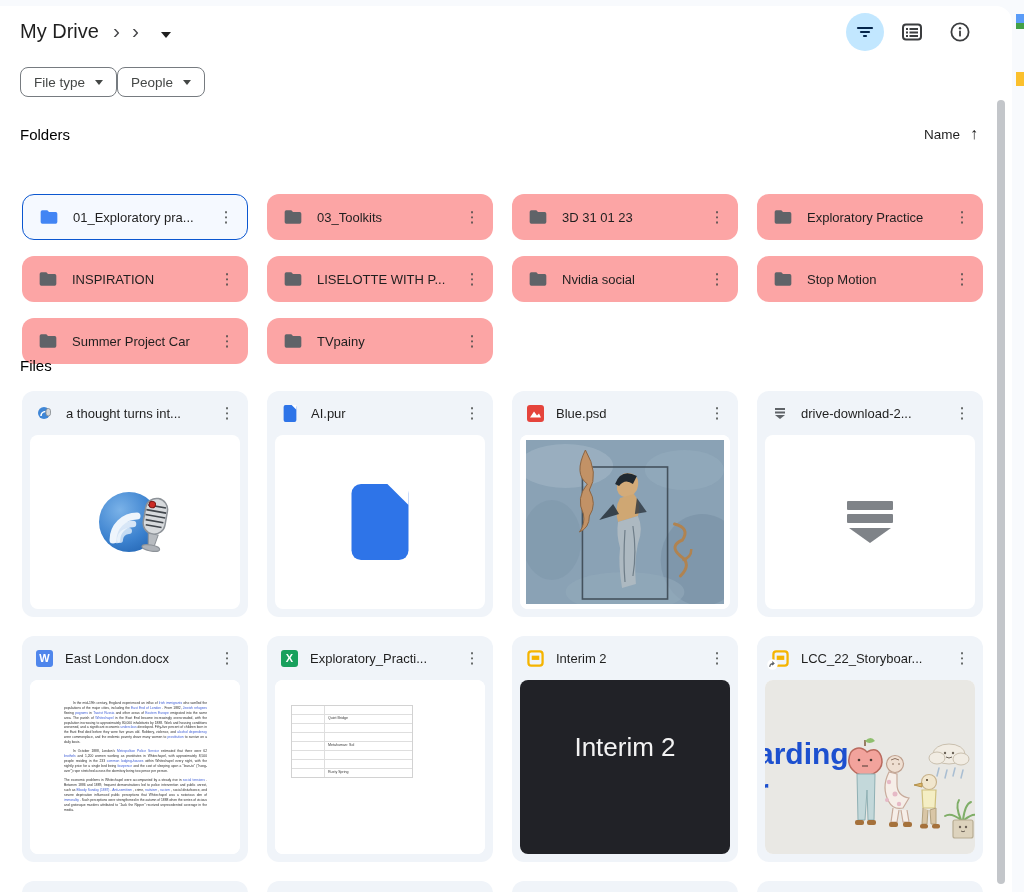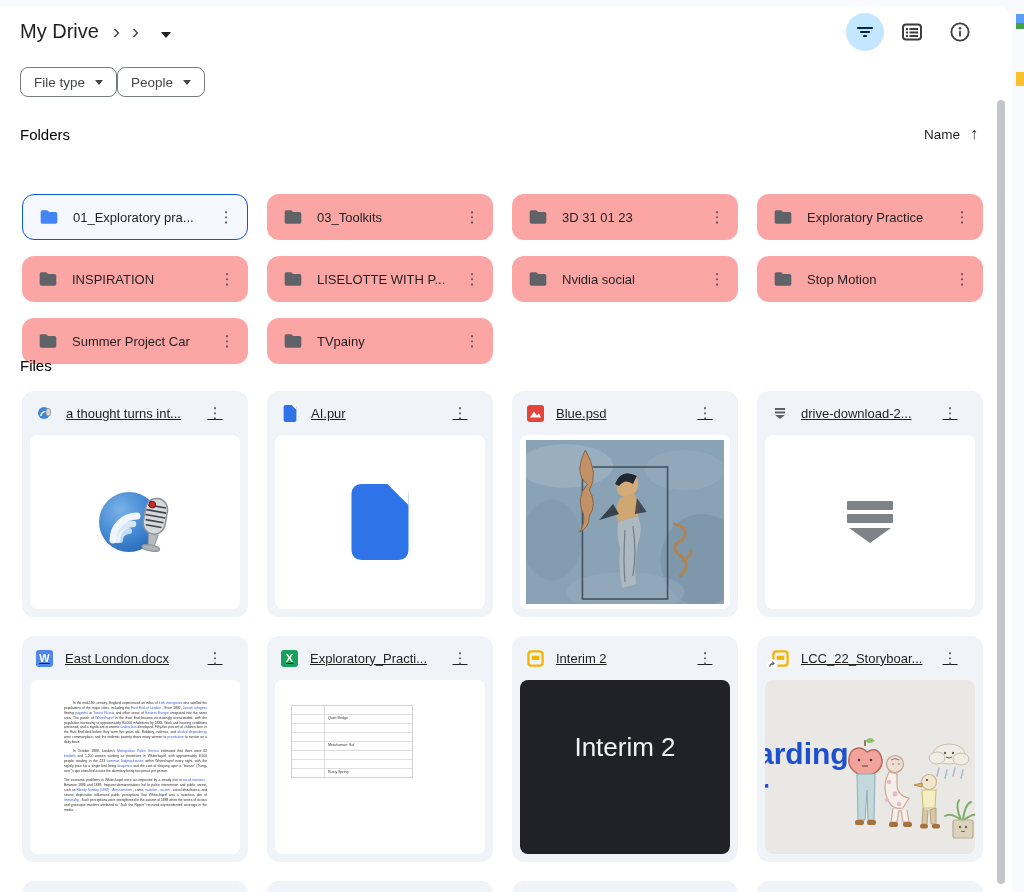--- a/index.html
+++ b/index.html
@@ -32,21 +32,21 @@
   .folder-grid{position:absolute;left:22px;top:182px;display:grid;grid-template-columns:repeat(4,226px);column-gap:19px;row-gap:16px;margin-top:12px;}
   .fcard{height:46px;background:#fca5a5;border-radius:12px;display:flex;align-items:center;padding:0 8px 0 16px;box-sizing:border-box;cursor:pointer;}
   .fcard.selected{background:#f5f9ff;border:1px solid #0b57d0;}
   .fold-ico{flex:none;display:flex;}
   .fname{flex:1;margin-left:14px;font-size:13px;font-weight:500;color:#1f1f1f;white-space:nowrap;overflow:hidden;}
   .dots{width:26px;height:26px;border-radius:50%;display:flex;align-items:center;justify-content:center;font-size:15px;color:#444746;cursor:pointer;flex:none;letter-spacing:0;}
 
   
   .files-grid{position:absolute;left:22px;top:391px;display:grid;grid-template-columns:repeat(4,226px);column-gap:19px;row-gap:19px;}
   .filecard{height:226px;background:#f0f4f9;border-radius:12px;display:flex;flex-direction:column;cursor:pointer;overflow:hidden;}
-  .fhead{height:44px;display:flex;align-items:center;padding:0 20px 0 14px;flex:none;text-decoration:underline;}
+  .fhead{height:44px;display:flex;align-items:center;padding:0 8px 0 14px;flex:none;}
   .ficon{width:18px;height:18px;flex:none;display:flex;align-items:center;justify-content:center;}
   .fhead .fname{margin-left:12px;}
   .thumb{margin:0 8px 8px;height:174px;border-radius:8px;background:#fff;position:relative;overflow:hidden;display:flex;align-items:center;justify-content:center;flex:none;}
   .stub{height:12px;background:#f0f4f9;border-radius:12px 12px 0 0;}
 
   .sq-ico{width:17px;height:17px;border-radius:3px;color:#fff;font-size:11px;font-weight:bold;display:flex;align-items:center;justify-content:center;}
 
   
   .psd-wrap{position:absolute;inset:0;padding:5px 6px;box-sizing:border-box;background:#fff;}
   .psd-wrap svg{width:100%;height:100%;display:block;}

